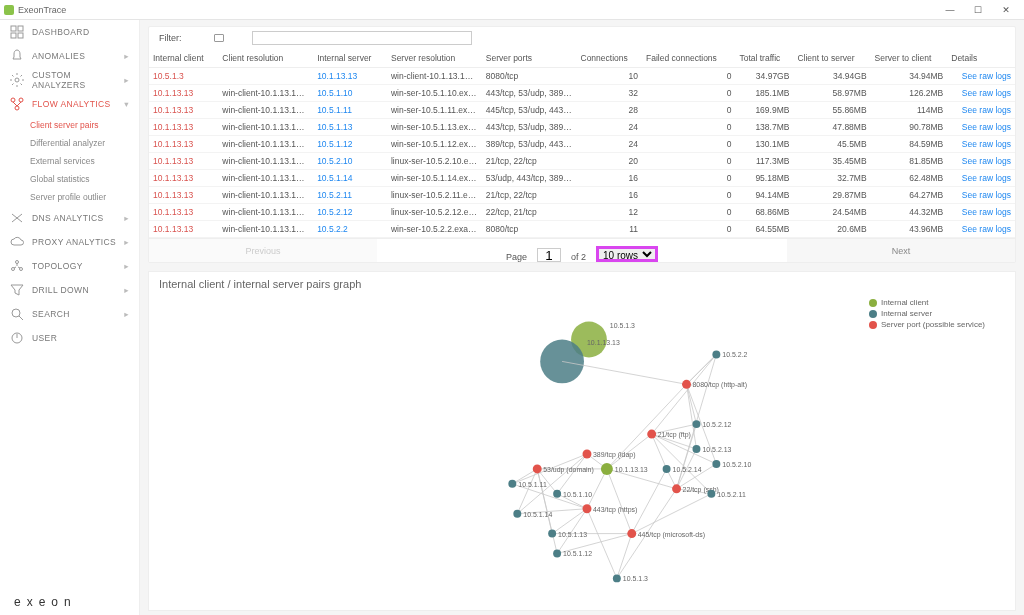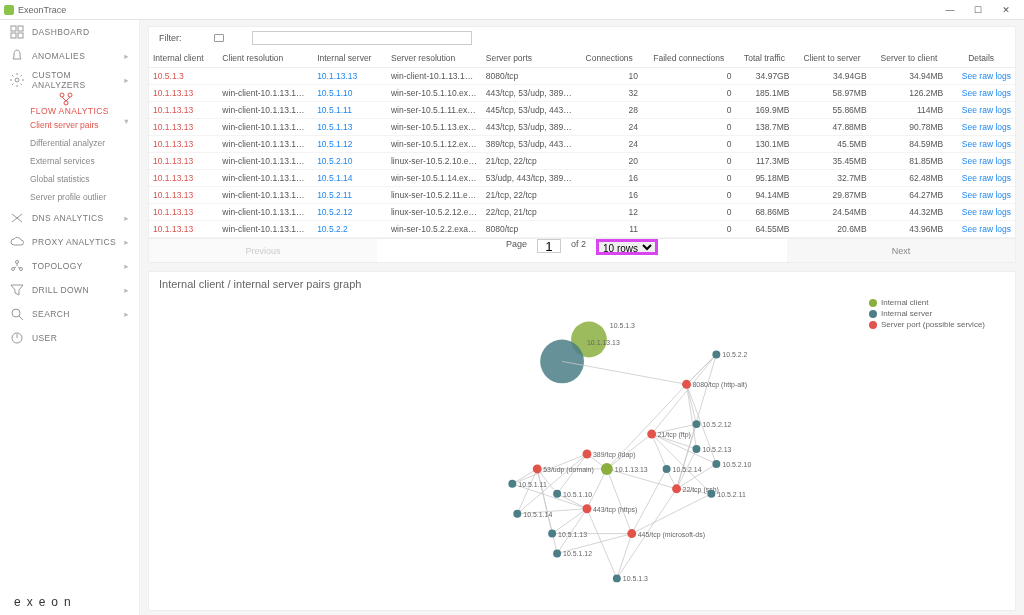--- a/index.html
+++ b/index.html
@@ -11,42 +11,42 @@
   .titlebar .spacer { flex:1; }
   .titlebar .win-btn { width:28px; height:18px; display:flex; align-items:center; justify-content:center; color:#555; }
   
   .root { display:flex; height:595px; }
   .sidebar { width:140px; border-right:1px solid #eee; display:flex; flex-direction:column; position:relative;}
   .content { flex:1; overflow:auto; background:#f5f5f5; padding:0 8px 8px 8px;}
   
   .side-item { display:flex; align-items:center; height:24px; padding:0 10px; font-size:8.5px; letter-spacing:0.4px; color:#777; cursor:pointer; position:relative;}
   .side-item .icon { width:14px; height:14px; margin-right:8px; display:inline-flex; align-items:center; justify-content:center; color:#999;}
   .side-item .chev { margin-left:auto; color:#bbb;}
-  .side-item.active { color:#e2534b;flex-direction:column; }
+  .side-item.active { color:#e2534b; }
   .side-item.active .icon { color:#e2534b; }
   .side-sub { padding-left:30px; height:18px; display:flex; align-items:center; font-size:8.5px; color:#888; cursor:pointer;}
   .side-sub.active { color:#e2534b; }
   .brand { position:absolute; bottom:6px; left:14px; font-size:12px; letter-spacing:6px; color:#333; font-weight:300;}
   
   .panel { background:#fff; border:1px solid #eee; border-radius:2px; margin-top:6px;}
   .filter-row { display:flex; align-items:center; padding:4px 10px; height:22px;gap:24px;}
   .filter-row label { margin-right:6px;}
   .filter-row input[type=text]{ border:1px solid #ccc; height:14px; width:220px; font-size:9px;}
   .filter-row .chk { margin:0 4px 0 2px; border:1px solid #999; width:10px; height:8px; border-radius:1px; background:#fff; }
   table { width:100%; border-collapse:collapse; font-size:8.5px;}
-  th { font-weight:normal; color:#555; padding:4px 4px; border-bottom:1px solid #eee; text-align:center; white-space:nowrap;}
+  th { font-weight:normal; color:#555; padding:4px 4px; border-bottom:1px solid #eee; text-align:left; white-space:nowrap;}
   th.l, td.l { text-align:left; }
   td { padding:3px 4px; border-bottom:1px solid #f3f3f3; text-align:right; white-space:nowrap; overflow:hidden; text-overflow:ellipsis; max-width:80px;}
   td .ip-red { color:#d9534f; }
   td .ip-blue { color:#1e87f0; }
   td.link a { color:#1e87f0; text-decoration:none; }
   .pager { display:flex; height:24px; align-items:stretch; border-top:1px solid #eee;}
   .pager .btn { flex:1; display:flex; align-items:center; justify-content:center; background:#f7f7f7; color:#888; cursor:pointer;}
   .pager .btn.disabled { color:#ccc; background:#fafafa; cursor:default;}
-  .pager .mid { flex:1.8; display:flex; align-items:flex-start; justify-content:center; gap:10px; background:#fff;}
+  .pager .mid { flex:1.8; display:flex; align-items:flex-end; justify-content:center; gap:10px; background:#fff;}
   .pager input { width:24px; height:14px; text-align:center; border:1px solid #ccc;}
   .pager select { height:16px; font-size:10px; border:3px solid #d946ef;}
   
   .graph-panel { background:#fff; border:1px solid #eee; margin-top:8px; padding:6px 10px 4px 10px;}
   .graph-title { font-size:11px; color:#666; margin-bottom:4px;}
   .legend { position:absolute; right:30px; margin-top:4px; font-size:8px; color:#666;}
   .legend div { display:flex; align-items:center; gap:4px; margin-bottom:2px;}
   .legend .dot { width:8px; height:8px; border-radius:50%; }
   svg.graph { width:100%; height:310px; }
   .node-big { fill-opacity:0.85; }

